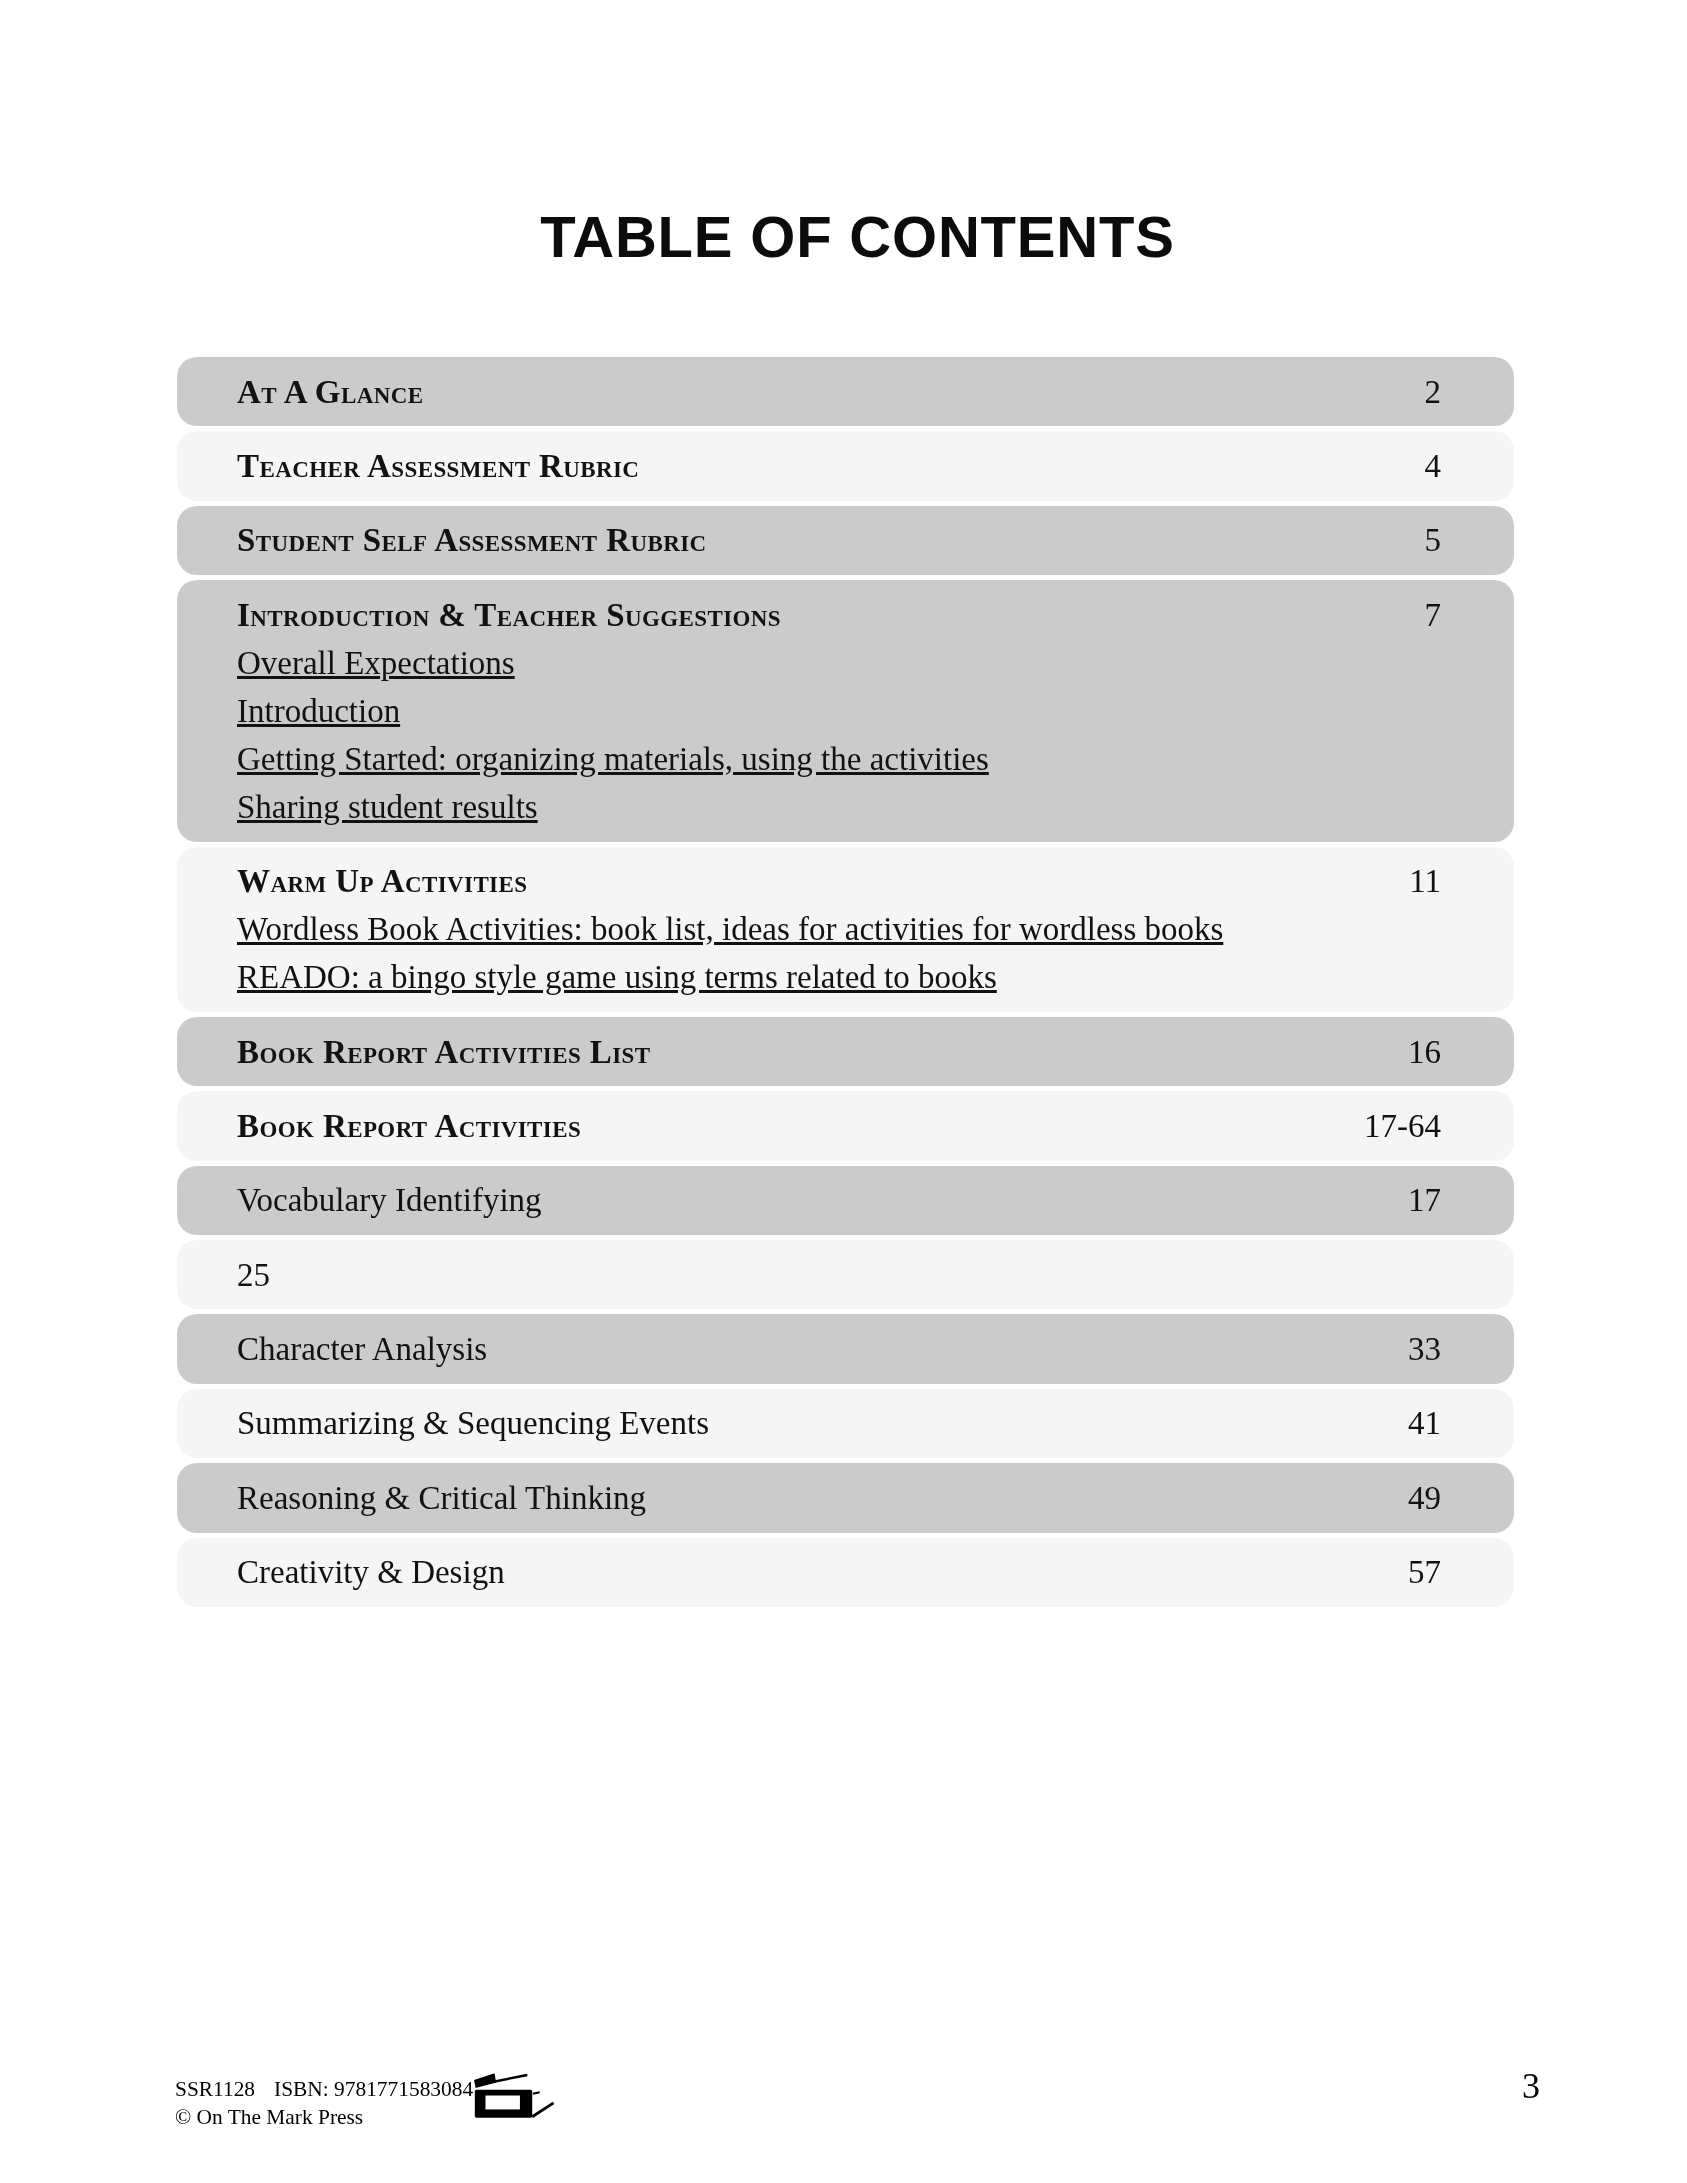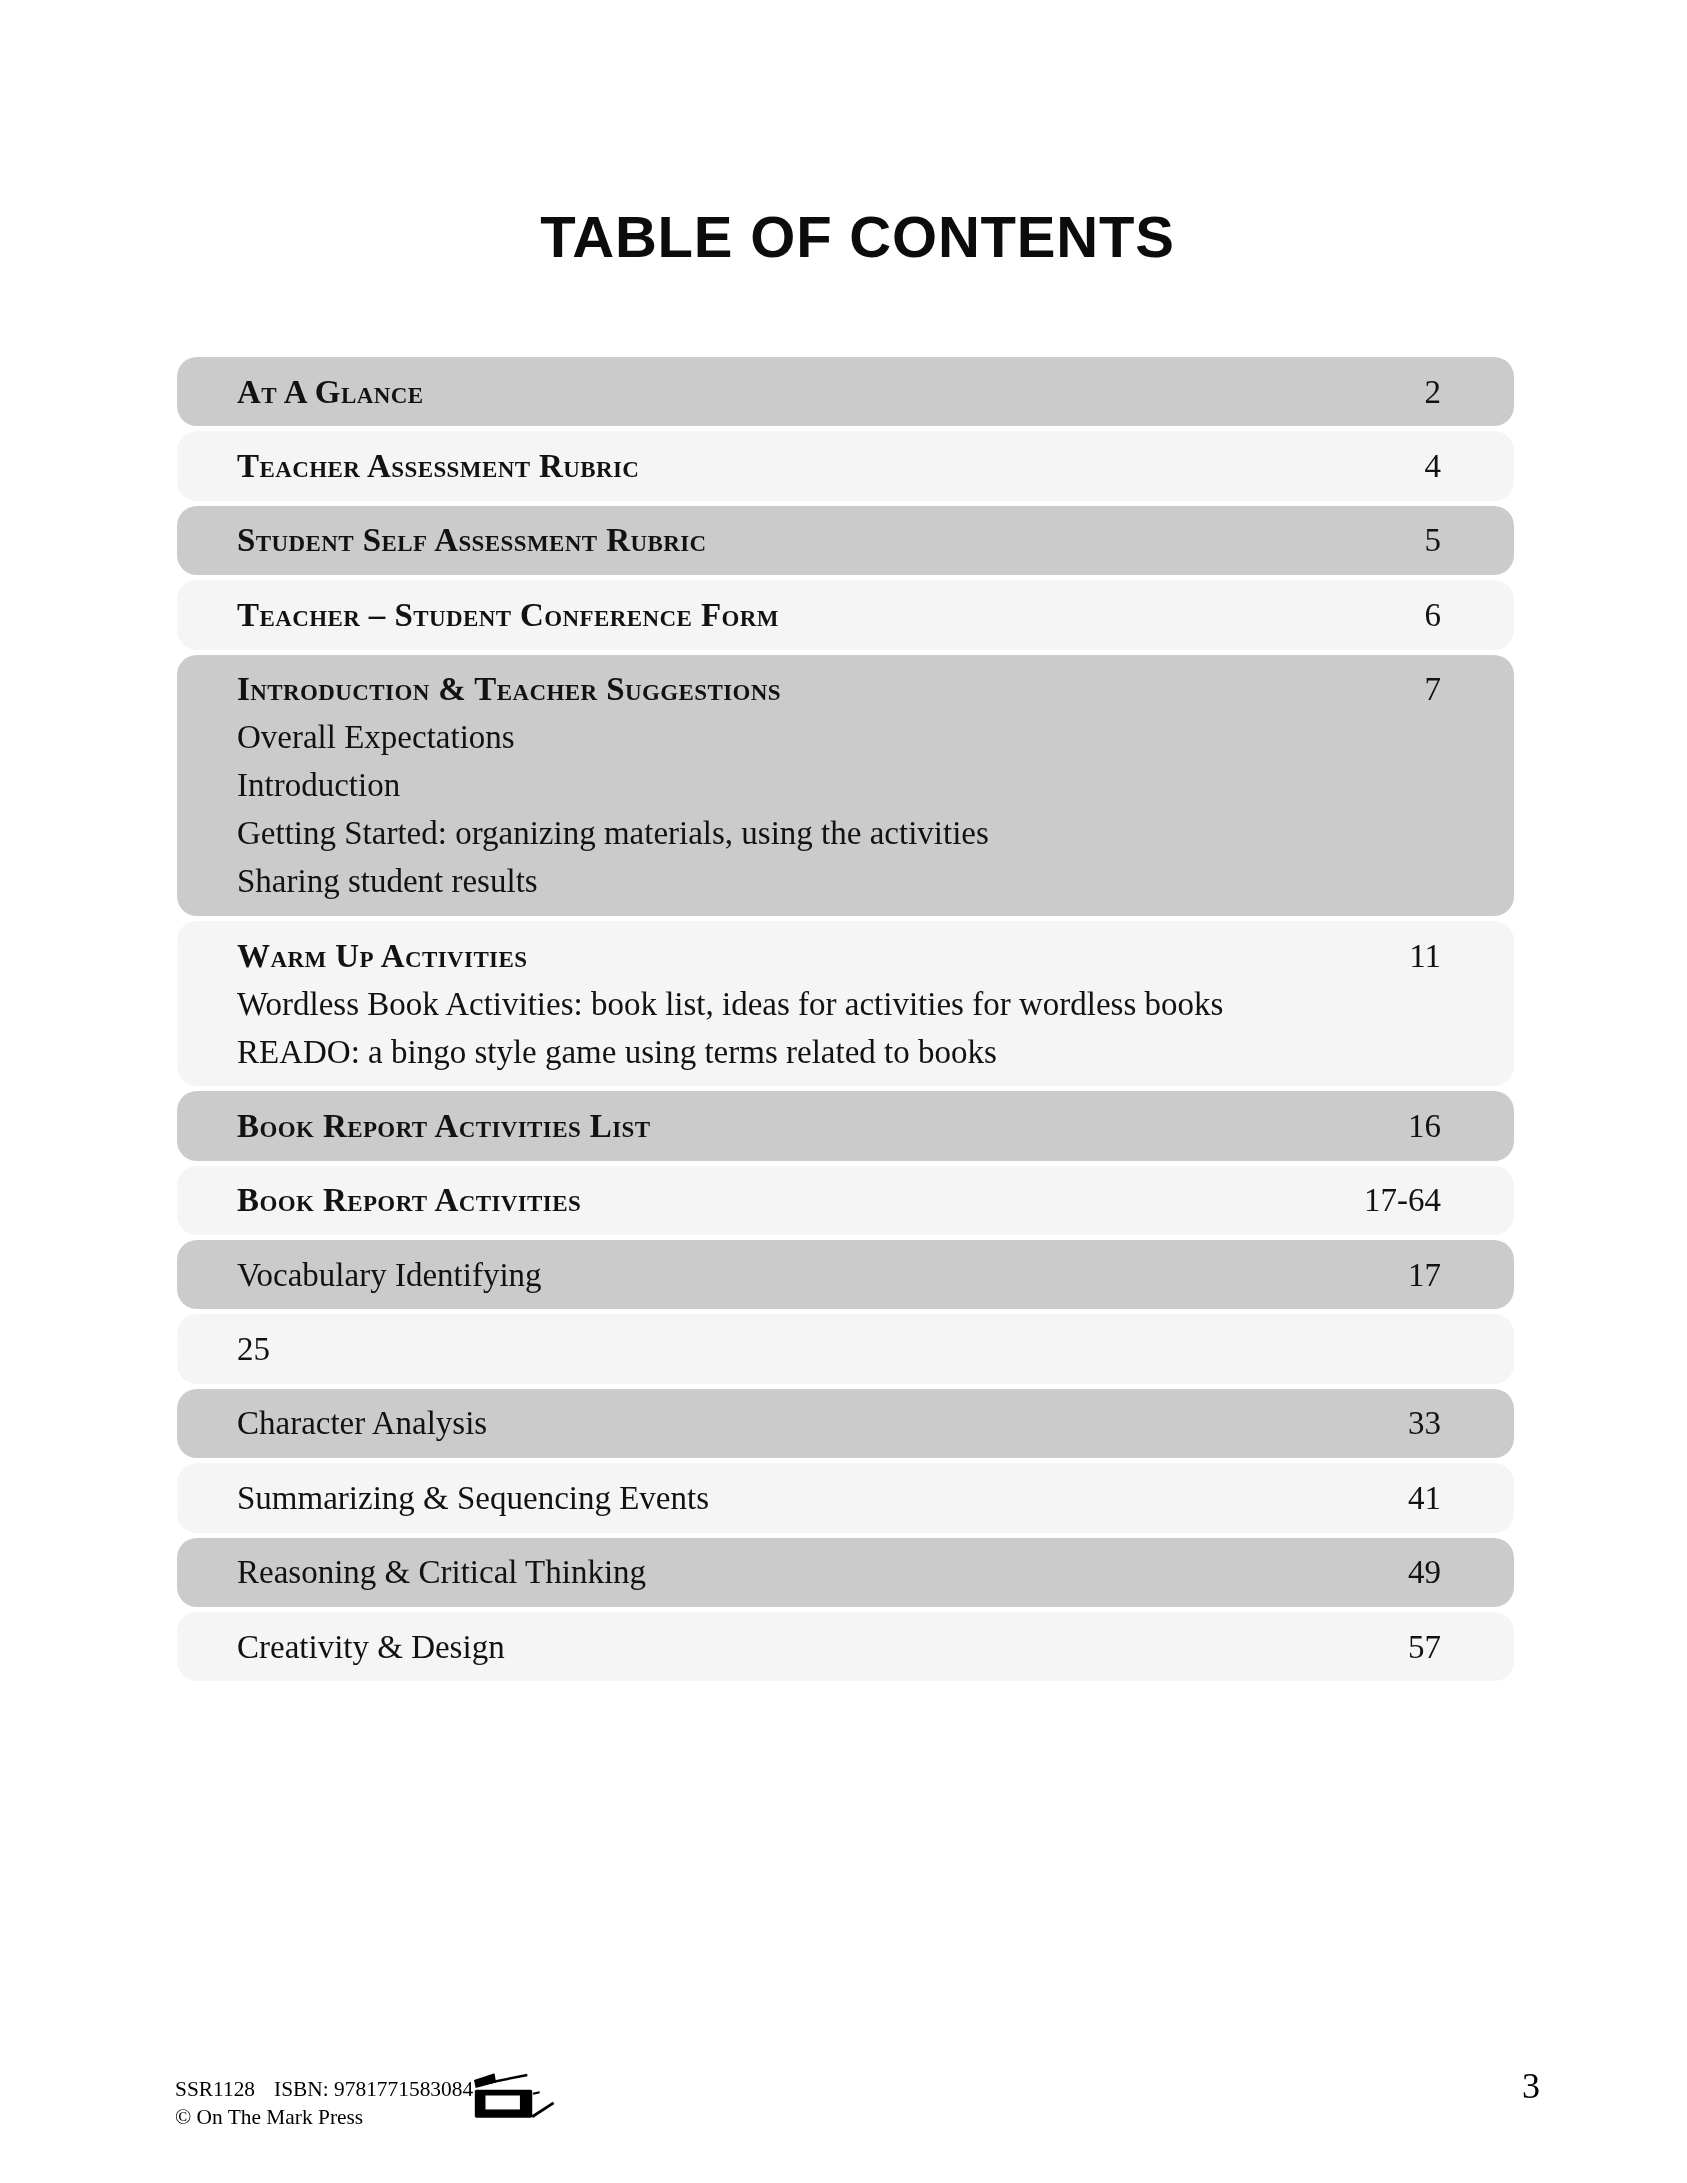--- a/index.html
+++ b/index.html
@@ -48,21 +48,21 @@
     justify-content: space-between;
     align-items: baseline;
   }
   .row-label.header {
     font-weight: 700;
     font-variant: small-caps;
     letter-spacing: 0.4px;
   }
   .row-label.plain { font-weight: 400; }
   .row-page { font-weight: 400; }
-  .sub-item { font-weight: 400; }
+  .sub-item { font-weight: 400; text-decoration: underline; }
   .footer-block {
     position: absolute;
     left: 175px;
     top: 2075px;
     font-size: 21.4px;
     line-height: 28px;
     color: #000;
   }
   .footer-line1 span + span { margin-left: 19px; }
   .press-logo {
@@ -103,26 +103,20 @@
       </div>
     </div>
 
     <div class="toc-row gray">
       <div class="row-main">
         <span class="row-label header">Student Self Assessment Rubric</span>
         <span class="row-page">5</span>
       </div>
     </div>
 
-    <div class="toc-row light">
-      <div class="row-main">
-        <span class="row-label header">Teacher – Student Conference Form</span>
-        <span class="row-page">6</span>
-      </div>
-    </div>
 
     <div class="toc-row gray">
       <div class="row-main">
         <span class="row-label header">Introduction &amp; Teacher Suggestions</span>
         <span class="row-page">7</span>
       </div>
       <div class="sub-item">Overall Expectations</div>
       <div class="sub-item">Introduction</div>
       <div class="sub-item">Getting Started: organizing materials, using the activities</div>
       <div class="sub-item">Sharing student results</div>

